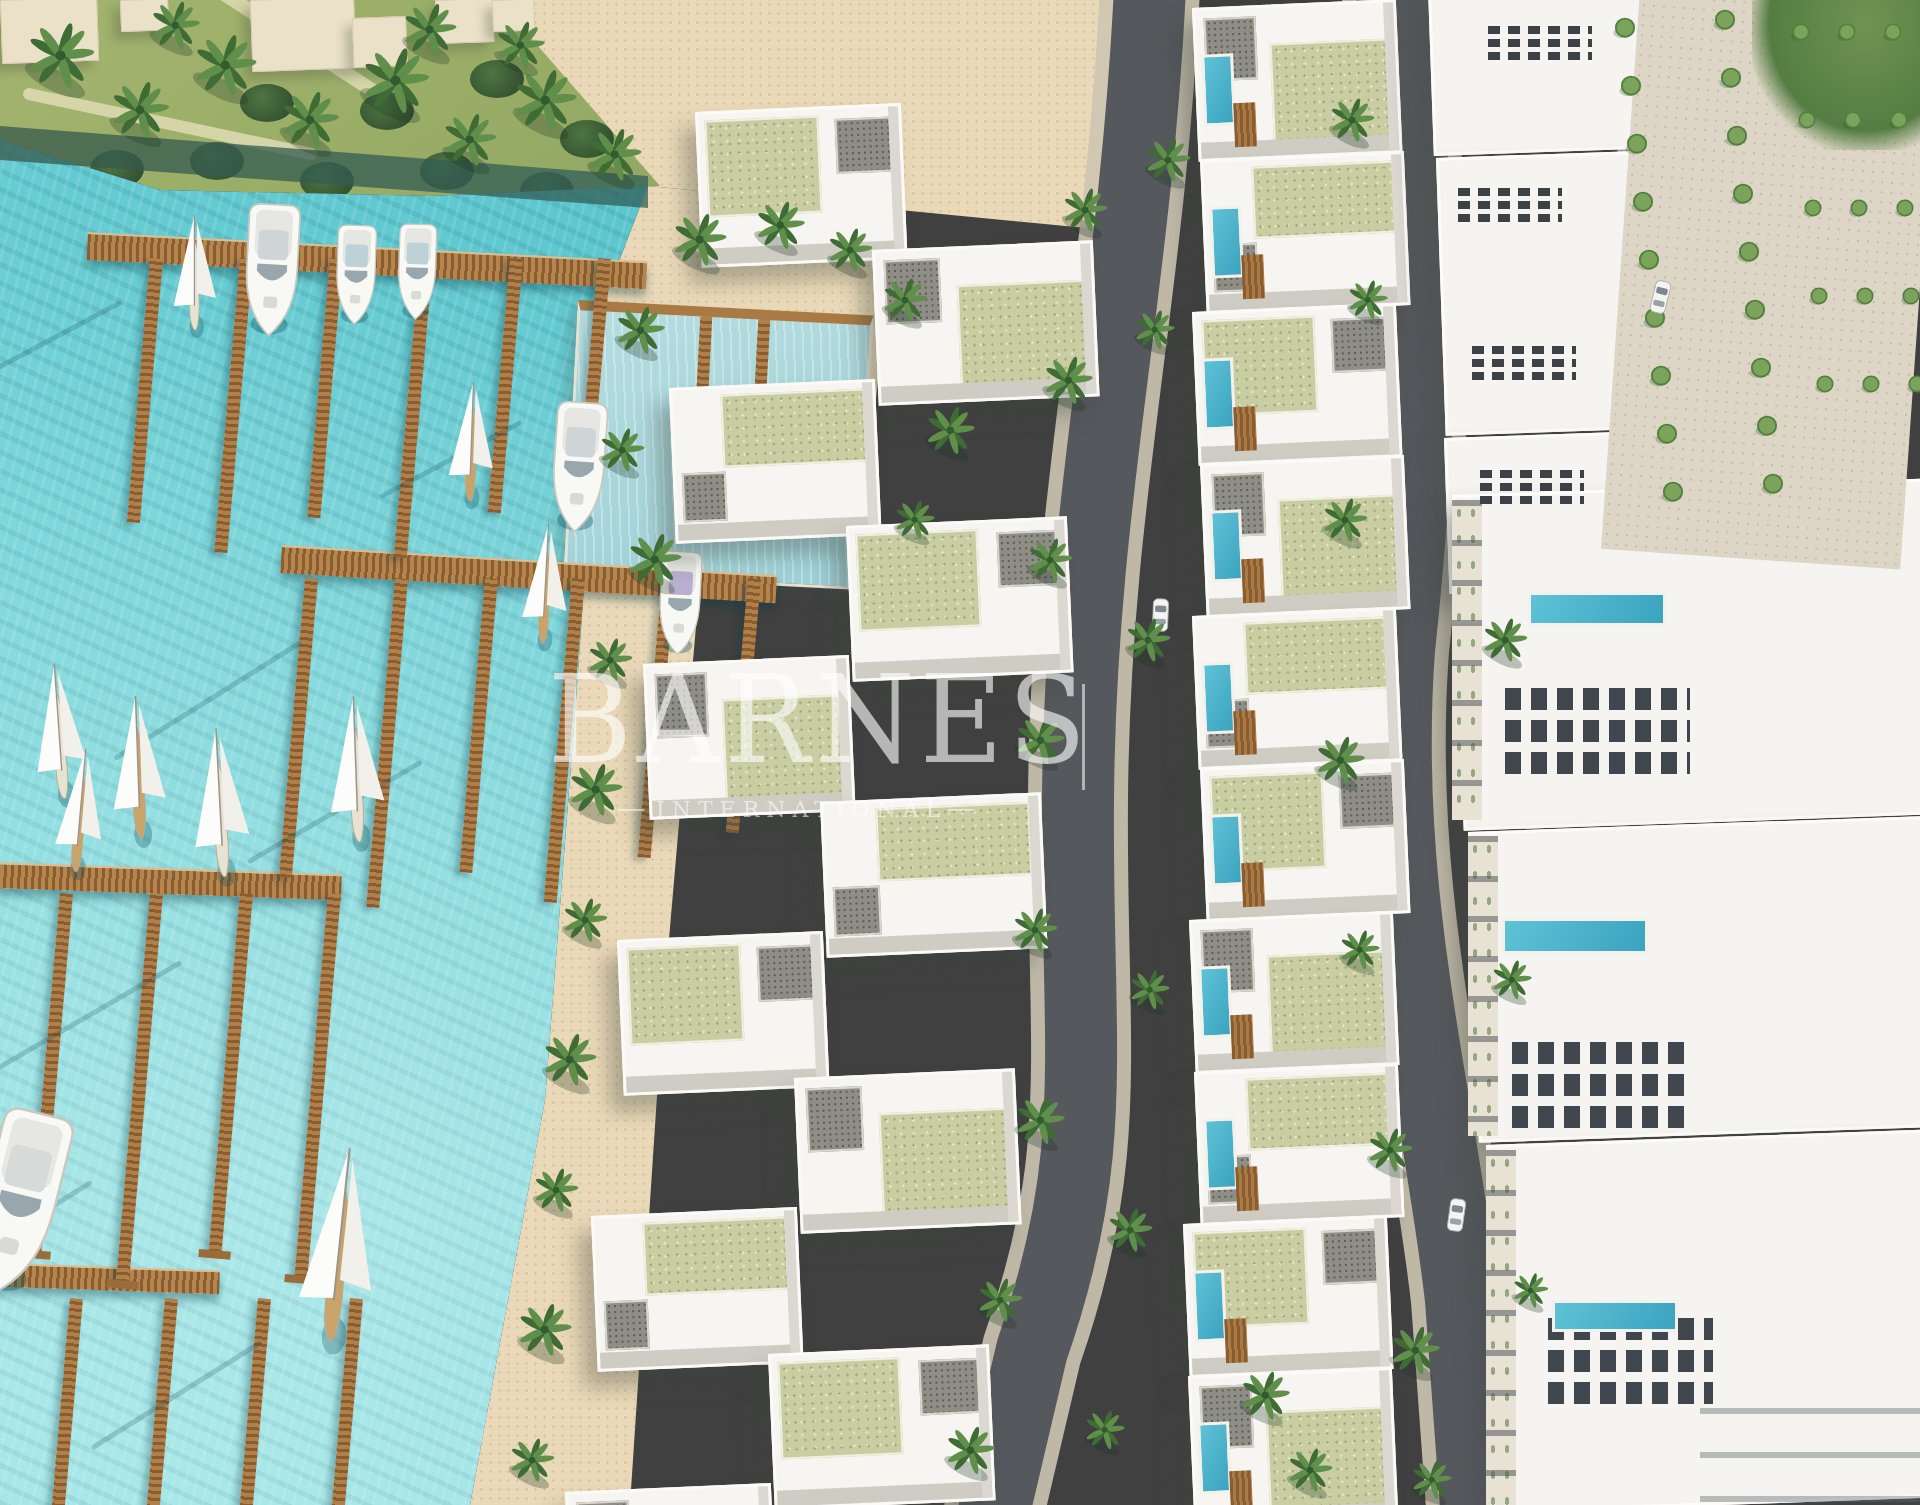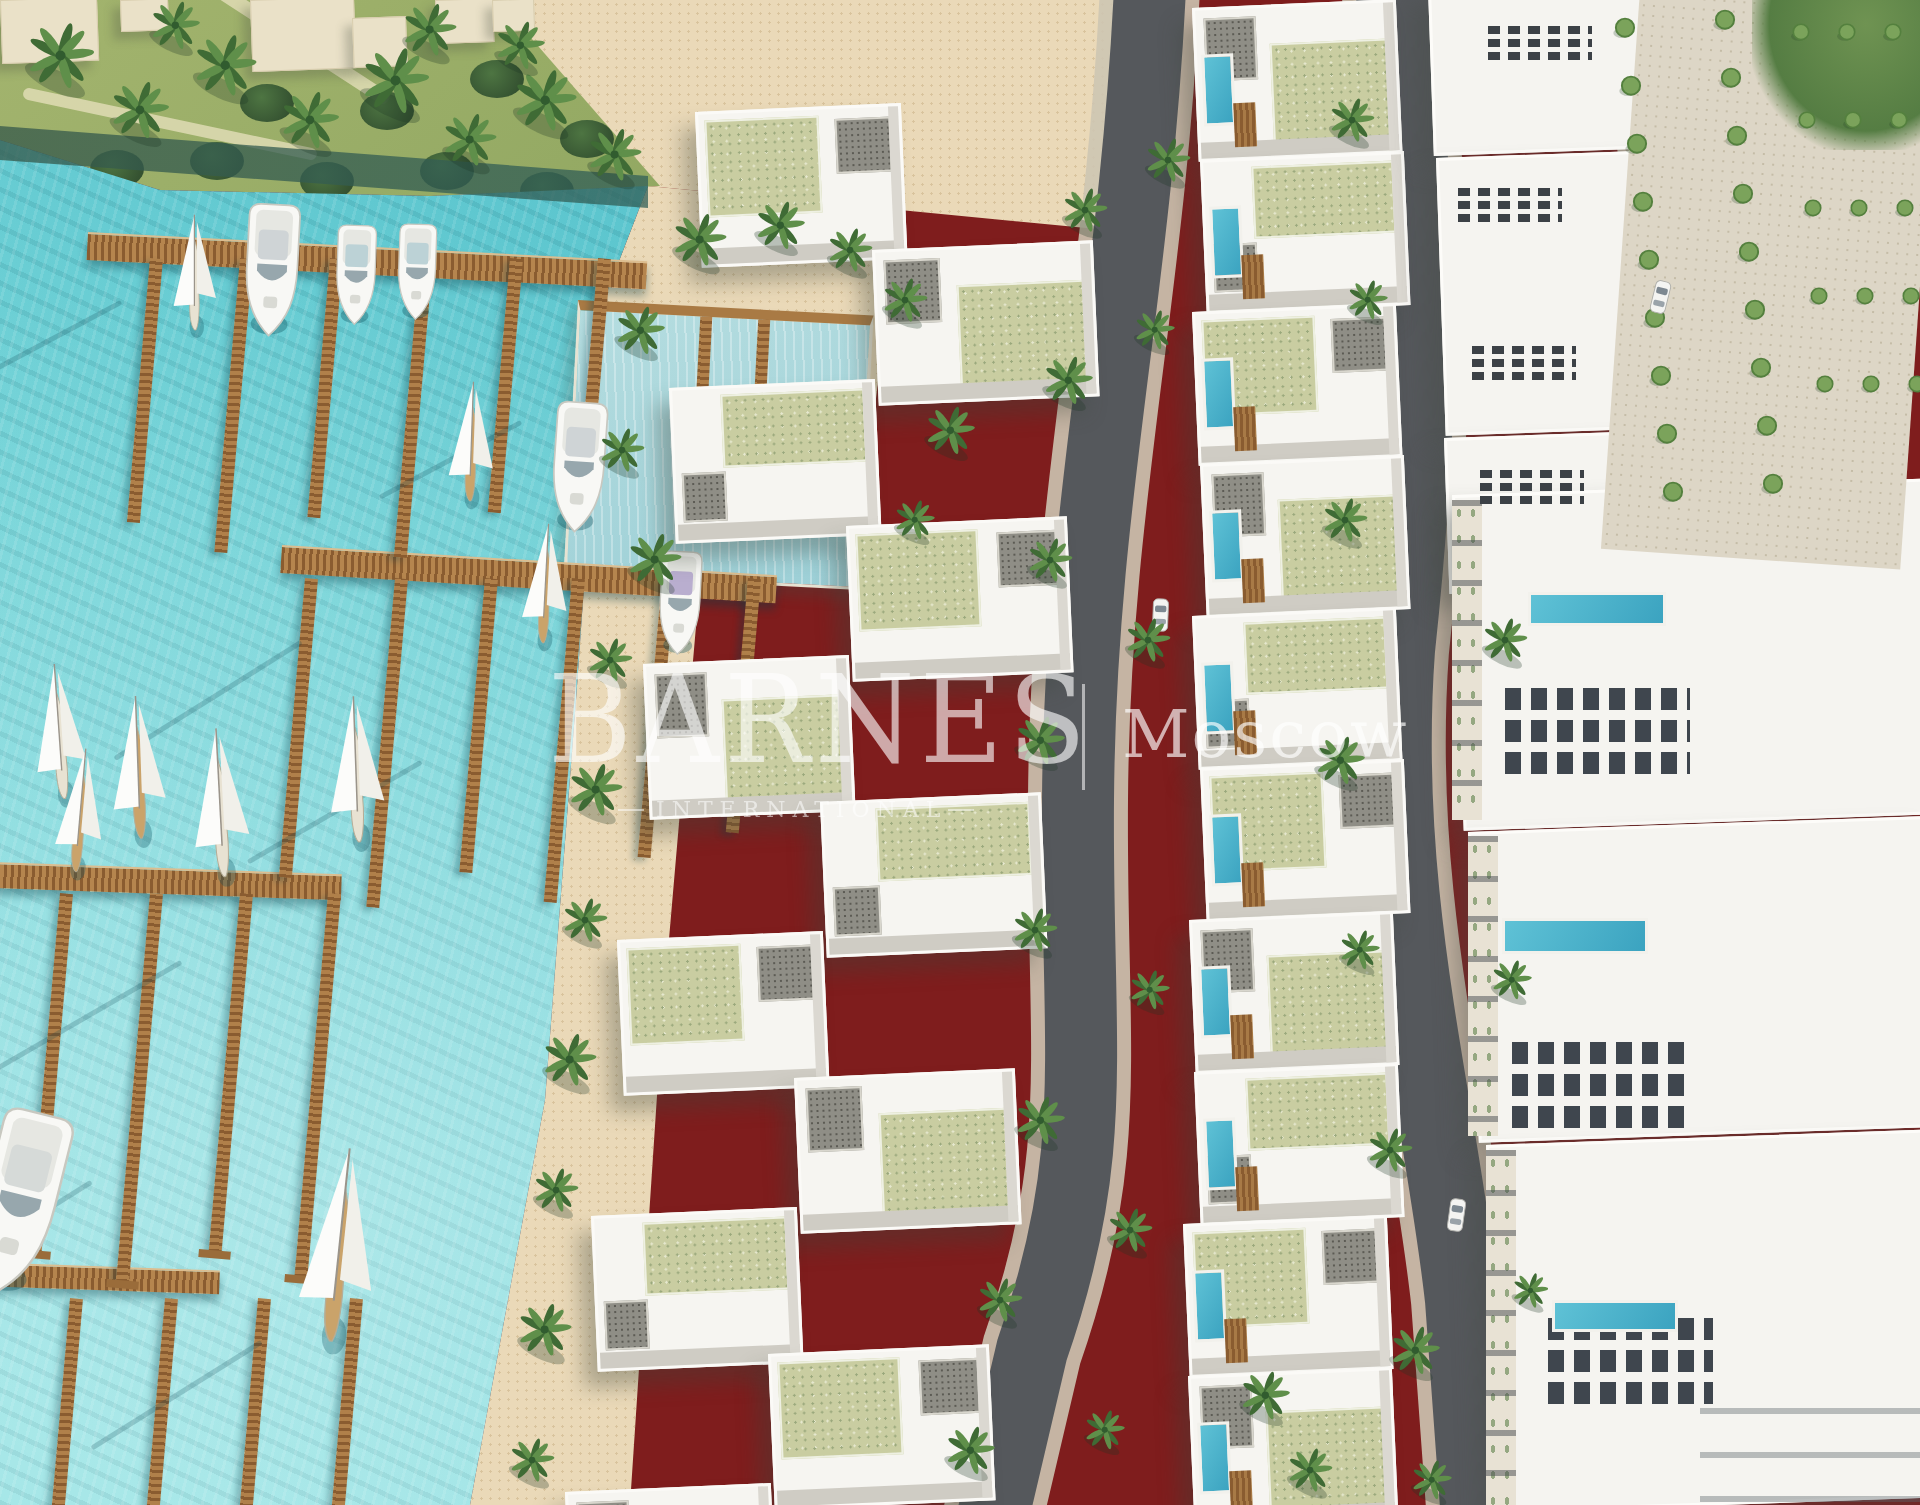--- a/index.html
+++ b/index.html
@@ -1,17 +1,17 @@
 <!DOCTYPE html>
 <html><head>
 <meta charset="utf-8">
 <style>
   html,body{margin:0;padding:0;background:#1b1d1e;}
   #app{position:relative;width:1920px;height:1505px;overflow:hidden;
-       background:#7f1d1d;font-family:"DejaVu Serif",serif;}
+       background:#404040;font-family:"DejaVu Serif",serif;}
   .abs{position:absolute;}
   
   .sea{left:0;top:0;width:1920px;height:1505px;
     clip-path:polygon(0px 140px,160px 190px,430px 196px,648px 186px,604px 300px,576px 700px,545px 1100px,470px 1505px,0px 1505px);
     background:
       radial-gradient(ellipse at 18% 80%, rgba(255,255,255,.30), rgba(255,255,255,0) 55%),
       repeating-linear-gradient(105deg, rgba(255,255,255,.10) 0 3px, rgba(255,255,255,0) 3px 11px),
       repeating-linear-gradient(25deg, rgba(6,75,86,.10) 0 5px, rgba(6,75,86,0) 5px 17px),
       linear-gradient(205deg,#3da9b8 2%,#56c2cc 28%,#74d4d8 58%,#93e2e3 95%);}
   .park{left:0;top:0;width:1920px;height:1505px;
@@ -1287,17 +1287,16 @@
           <ellipse cx="10" cy="0" rx="11.5" ry="3" transform="rotate(208)" fill="#3f6b35"></ellipse>
           <ellipse cx="10" cy="0" rx="11.5" ry="3" transform="rotate(234)" fill="#5f8f4a"></ellipse>
           <ellipse cx="10" cy="0" rx="11.5" ry="3" transform="rotate(288)" fill="#3f6b35"></ellipse>
           <ellipse cx="10" cy="0" rx="11.5" ry="3" transform="rotate(314)" fill="#5f8f4a"></ellipse>
           <circle r="3.2" fill="#315c2f"></circle>
         </svg></div>
     </div>
 
   <div class="abs wm wm-brand">BARNES</div>
   <div class="abs wm-divider"></div>
-  <div class="abs wm wm-city">Moscow</div>
   <div class="abs wm-rule" style="left:618px;top:809px;"></div>
   <div class="abs wm wm-sub">INTERNATIONAL</div>
   <div class="abs wm-rule" style="left:948px;top:809px;"></div>
 </div>
 
 </body></html>

